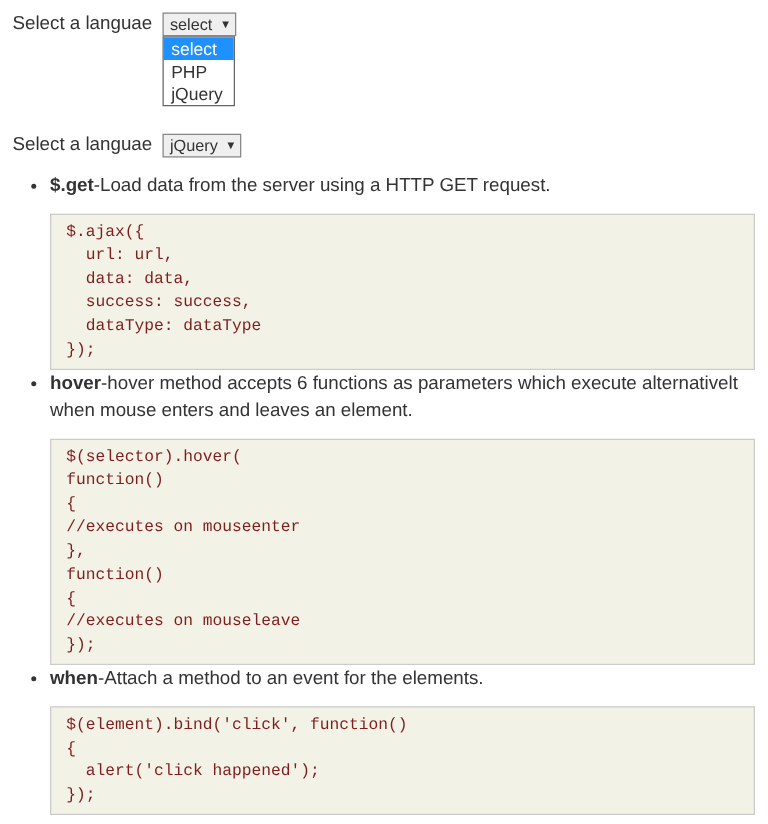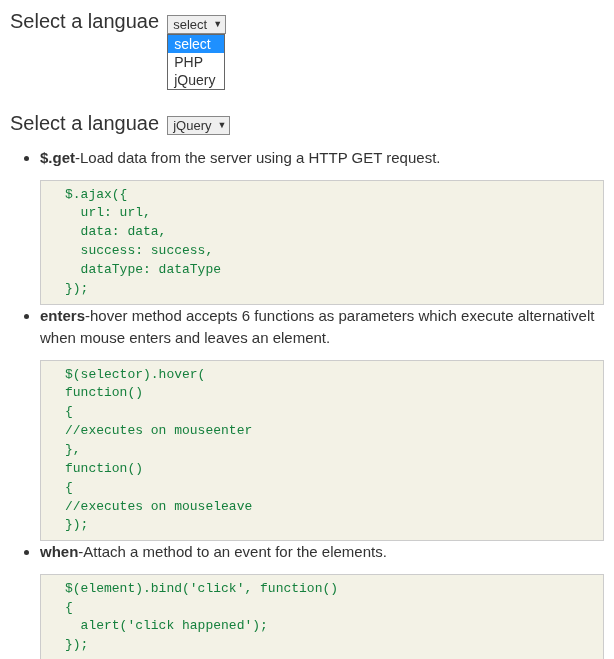--- a/index.html
+++ b/index.html
@@ -10,21 +10,21 @@
     padding: 8px 10px;
     width: 614px;
     box-sizing: border-box;
     background: #fff;
     position: relative;
   }
   .label-row {
     margin: 2px 0 4px 0;
   }
   .label-text {
-    font-size: 20px;
+    font-size: 15px;
     color: #333;
     margin-right: 4px;
   }
   .dropdown-wrap {
     display: inline-block;
     position: relative;
     vertical-align: middle;
   }
   .dropdown-face {
     display: inline-flex;
@@ -73,24 +73,24 @@
   }
   ul.topics b {
     font-weight: bold;
   }
   pre.code {
     font-family: "SimSun", "NSimSun", "Courier New", monospace;
     font-size: 13px;
     line-height: 1.45;
     background: #f3f2e6;
     border: 1px solid #ccc;
-    padding: 5px 24px;
+    padding: 5px 12px;
     margin: 10px 0 0 0;
     white-space: pre;
-    color: #15803d;
+    color: #7f1d1d;
     overflow: hidden;
   }
 </style>
 </head>
 <body>
 
 <div class="label-row">
   <span class="label-text">Select a languae</span>
   <div class="dropdown-wrap">
     <div class="dropdown-face">
@@ -121,21 +121,21 @@
   <li>
     <b>$.get</b><span>-Load data from the server using a HTTP GET request.</span>
     <pre class="code">$.ajax({
   url: url,
   data: data,
   success: success,
   dataType: dataType
 });</pre>
   </li>
   <li>
-    <b>enters</b><span>-hover method accepts 6 functions as parameters which execute alternativelt when mouse enters and leaves an element.</span>
+    <b>hover</b><span>-hover method accepts 6 functions as parameters which execute alternativelt when mouse enters and leaves an element.</span>
     <pre class="code">$(selector).hover(
 function()
 {
 //executes on mouseenter
 },
 function()
 {
 //executes on mouseleave
 });</pre>
   </li>

